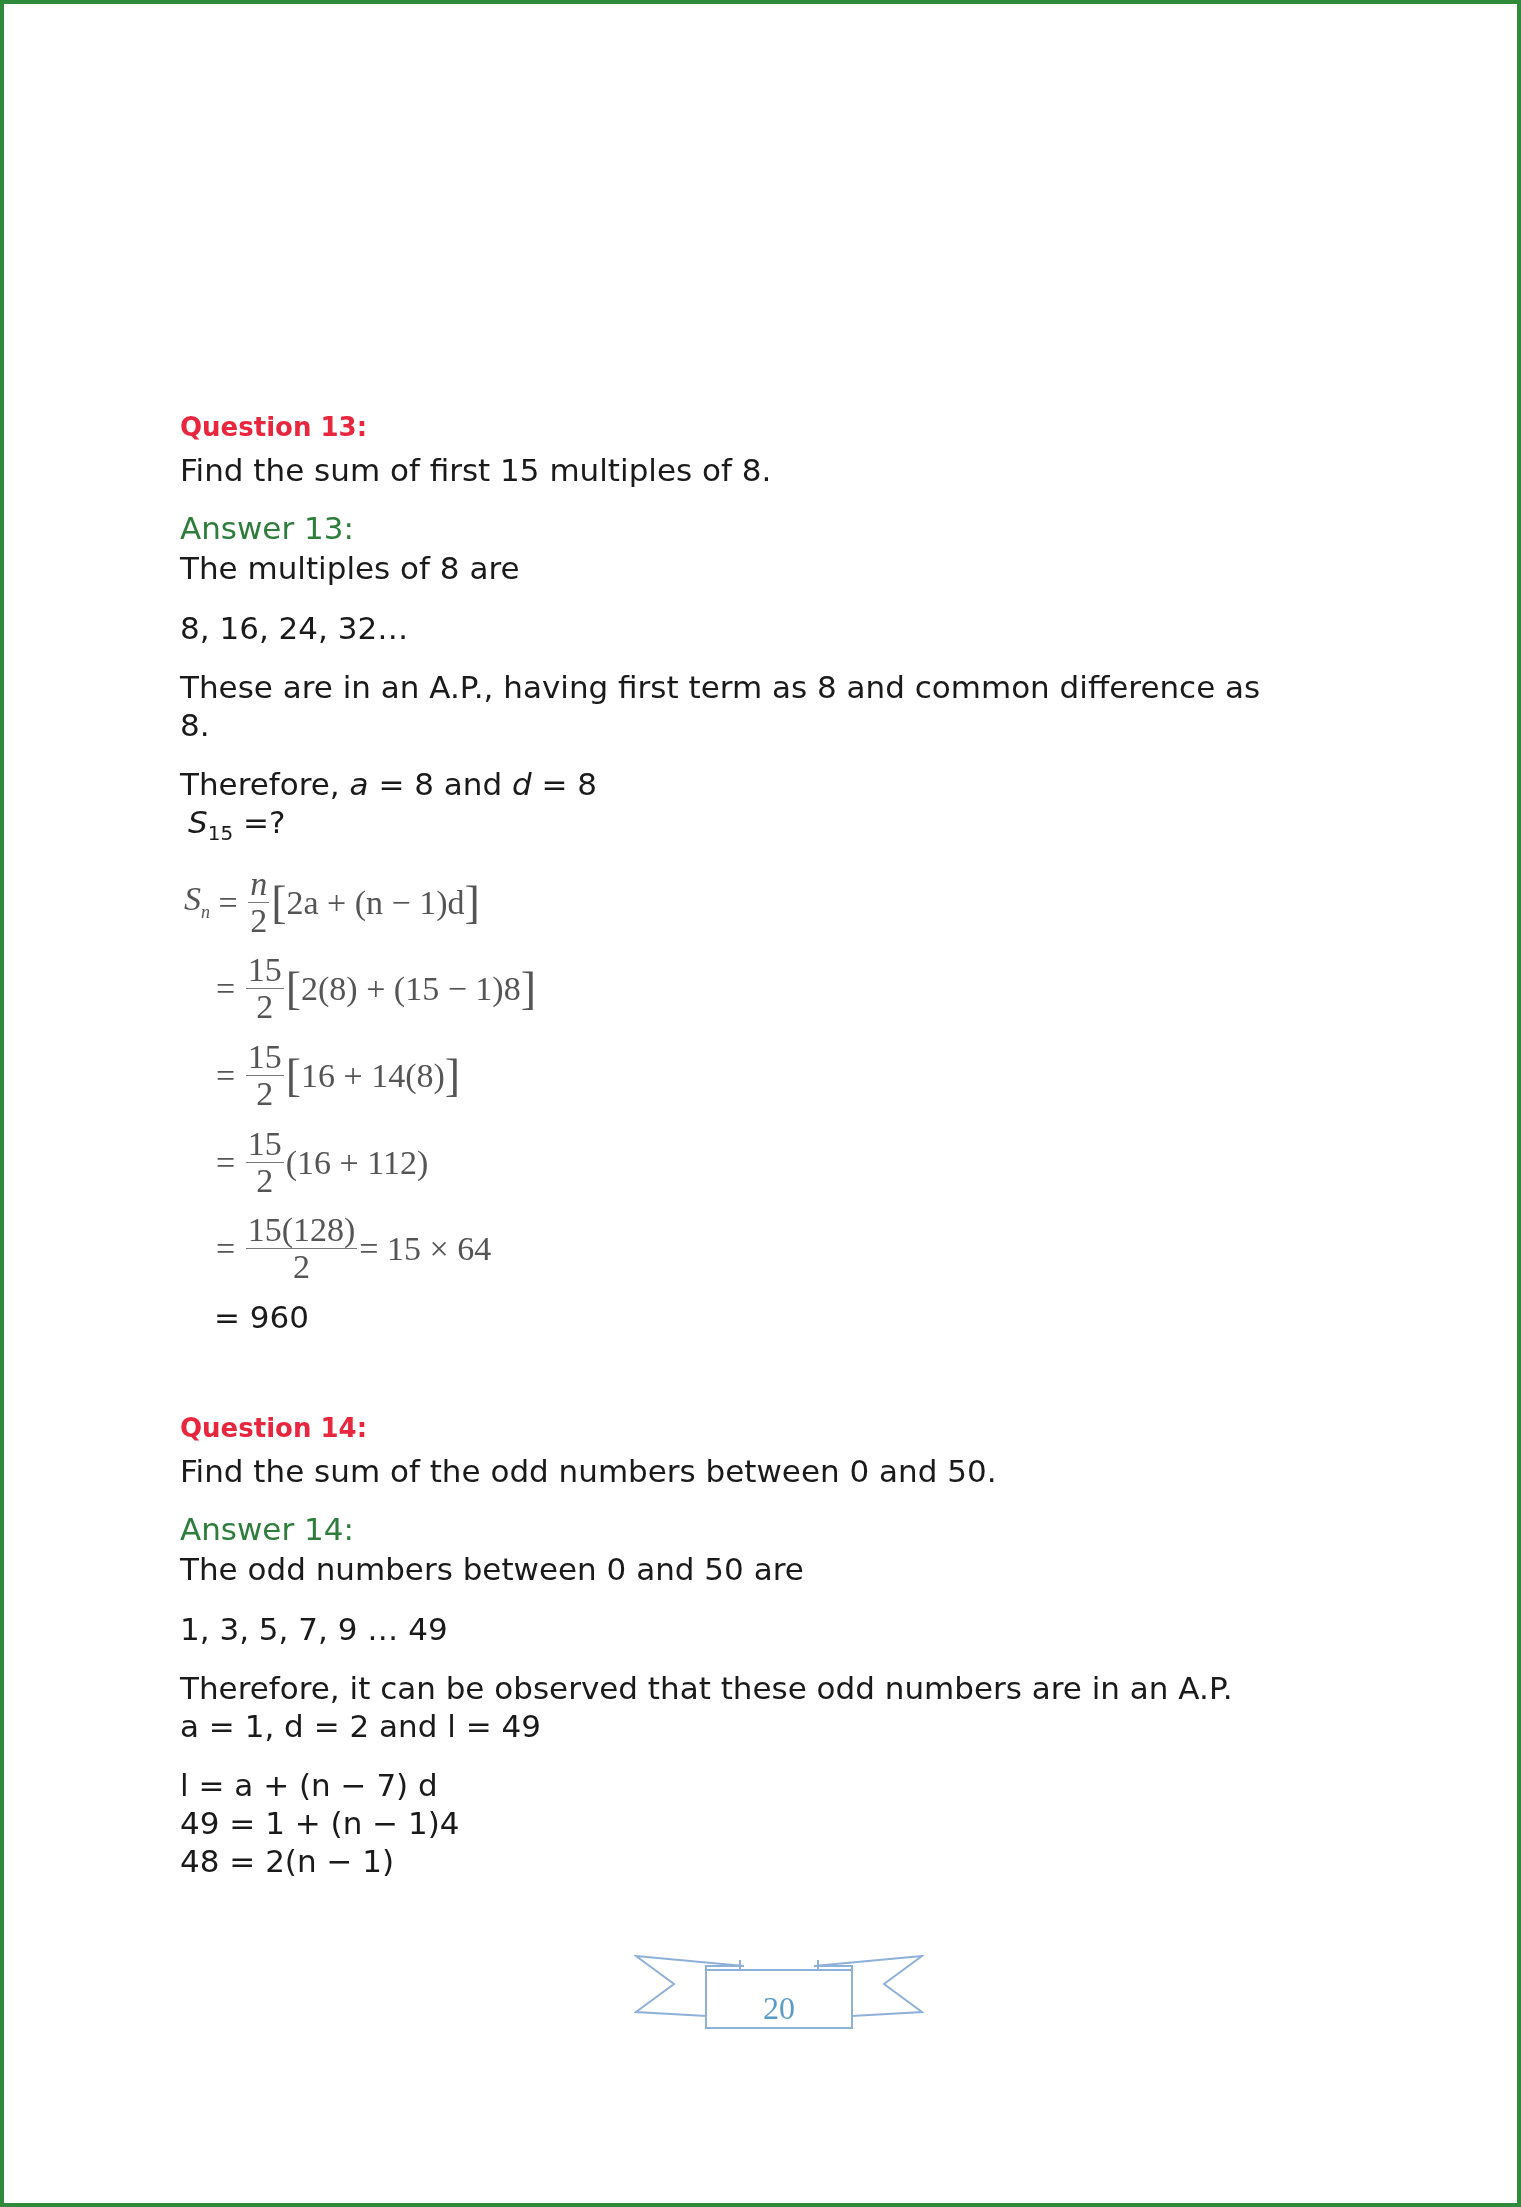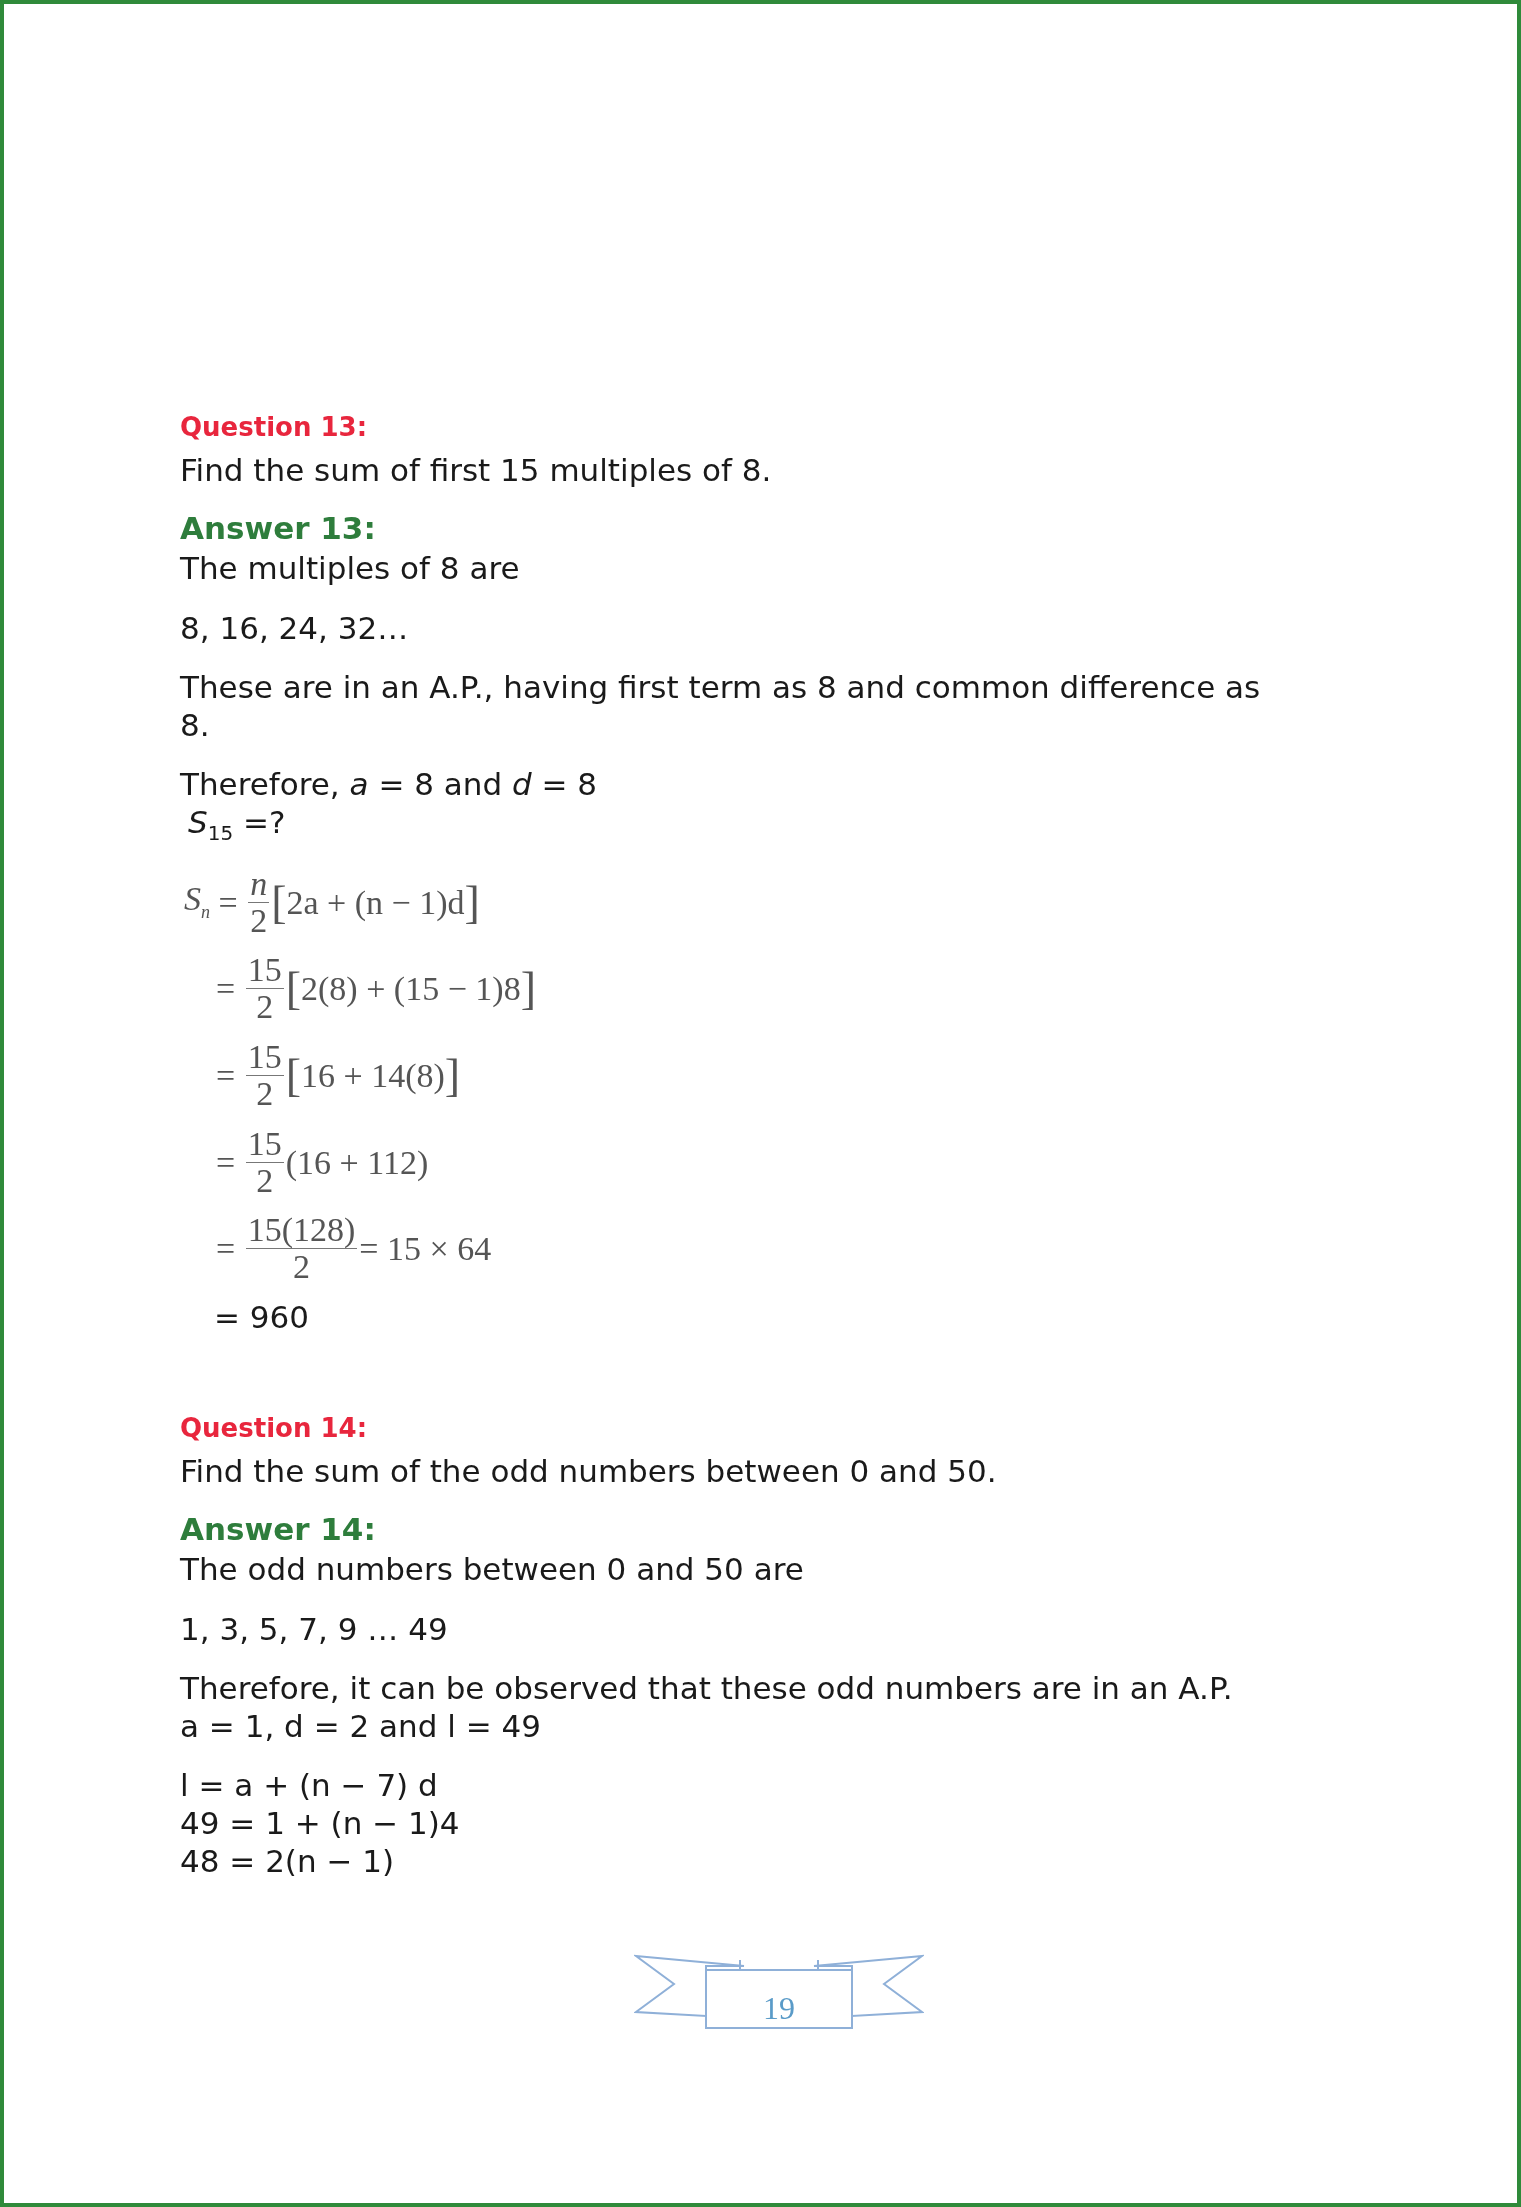--- a/index.html
+++ b/index.html
@@ -3,21 +3,21 @@
 <meta charset="utf-8">
 <style>
   html, body { margin:0; padding:0; }
   body {
     width:1521px; height:2207px; box-sizing:border-box;
     border:4px solid #2f8a3a; background:#ffffff; position:relative;
     font-family:"DejaVu Sans", sans-serif; color:#1a1a1a; overflow:hidden;
   }
   .content { position:absolute; left:176px; top:0; width:1200px; }
   .qhead { position:absolute; font-weight:bold; font-size:26px; color:#e8263d; }
-  .ahead { position:absolute; font-weight:bold; font-size:31px; color:#2e7d3c;text-align:right; }
+  .ahead { position:absolute; font-weight:normal; font-size:31px; color:#2e7d3c;text-align:right; }
   .line { position:absolute; font-size:31px; white-space:nowrap; }
   .line i { font-style:italic; }
   .math { position:absolute; font-family:"Liberation Serif", serif; font-size:34px; color:#555; white-space:nowrap; }
   .frac { display:inline-block; vertical-align:middle; text-align:center; margin:0 2px; }
   .frac .num, .frac .den { display:block; line-height:36px; }
   .frac .num { border-bottom:1.5px solid #777; padding:0 2px; }
   .eq { vertical-align:middle; }
   .bracket { font-size:46px; vertical-align:middle; font-weight:lighter; }
   .ribbon { position:absolute; left:630px; top:1948px; width:290px; height:80px; }
   .pagenum { position:absolute; left:0; width:100%; top:38px; text-align:center;
@@ -81,14 +81,14 @@
   <svg width="290" height="80" viewBox="0 0 290 80">
     <g fill="#ffffff" stroke="#8fb0d8" stroke-width="2">
       <polygon points="2,4 110,14 72,14 72,64 2,60 40,32"></polygon>
       <polygon points="288,4 180,14 218,14 218,64 288,60 250,32"></polygon>
       <polygon points="108,20 182,20 182,20 182,20"></polygon>
       <rect x="72" y="18" width="146" height="58"></rect>
       <line x1="106" y1="8" x2="106" y2="18"></line>
       <line x1="184" y1="8" x2="184" y2="18"></line>
     </g>
   </svg>
-  <div class="pagenum">19</div>
+  <div class="pagenum">20</div>
 </div>
 
 </body></html>

